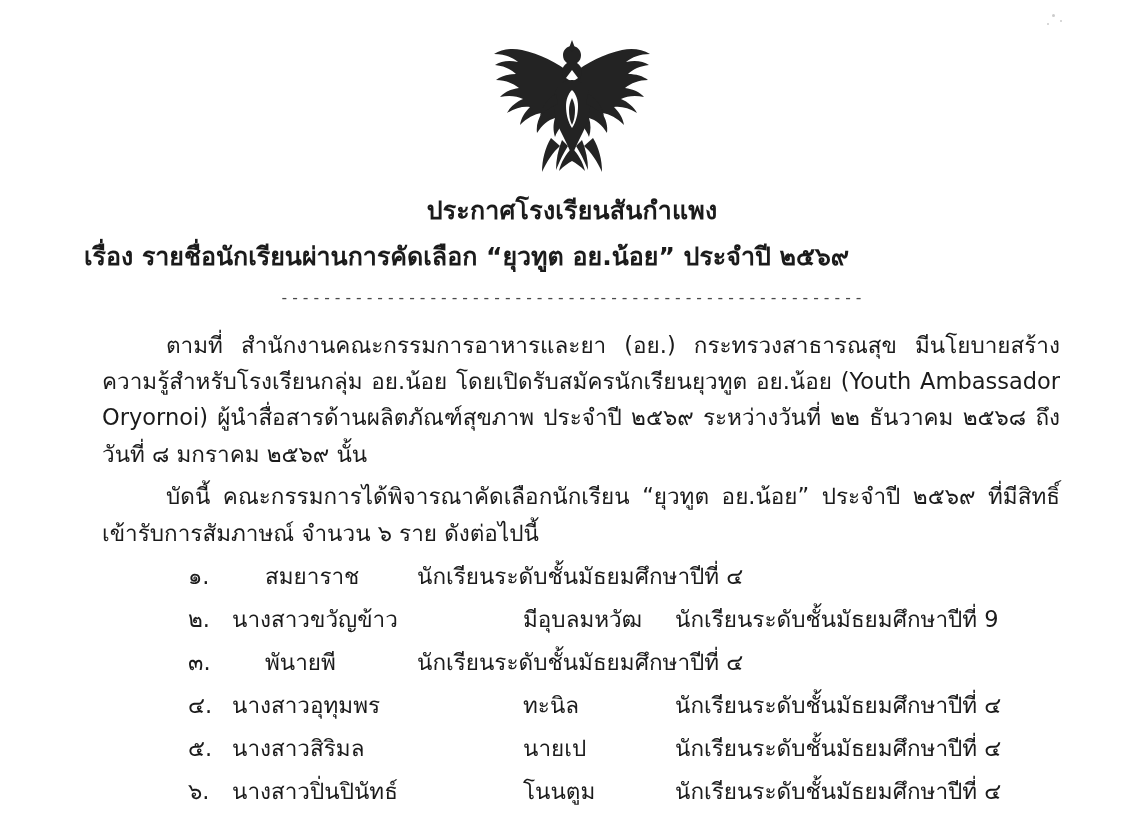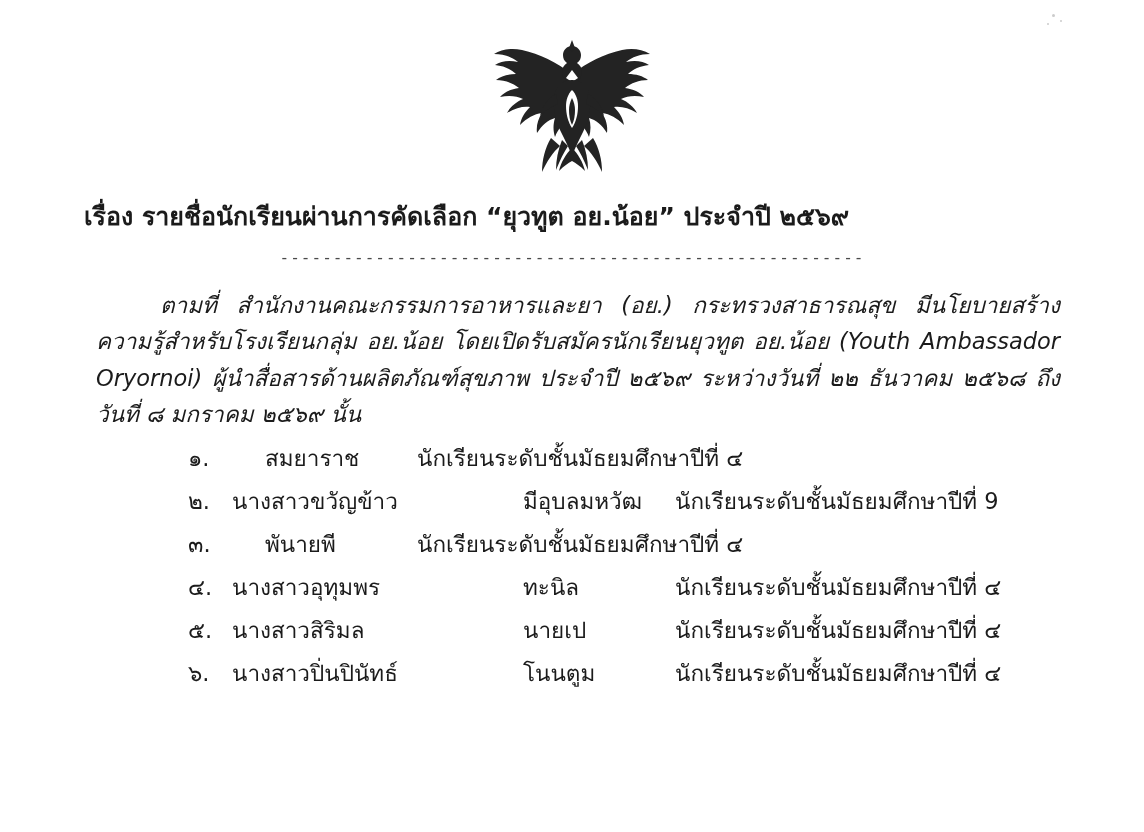--- a/index.html
+++ b/index.html
@@ -65,23 +65,22 @@
 
   
   .body-block {
     margin-top: 20px;
     font-size: 22.5px;
     line-height: 1.62;
     text-align: justify;
     text-justify: inter-word;
   }
   .para {
-    margin: 0 0 2px 12px;
+    margin: 0 0 2px 18px;
     text-indent: 64px;
-    font-style: italic;
   }
   .para.second {
     margin-top: 6px;
   }
 
   
   .name-list {
     margin-top: 14px;
     margin-left: 104px;
     font-size: 22.5px;
@@ -154,25 +153,27 @@
 
         <path d="M80 112 C76 122 74 132 74 142 C78 132 82 124 86 118 Z"></path>
         <path d="M100 112 C104 122 106 132 106 142 C102 132 98 124 94 118 Z"></path>
 
         <path d="M90 62 C86 66 84 72 84 78 C84 86 86 94 90 100 C94 94 96 86 96 78 C96 72 94 66 90 62 Z" fill="#ffffff"></path>
         <path d="M90 70 C88 74 87 78 87 82 C87 88 88 93 90 97 C92 93 93 88 93 82 C93 78 92 74 90 70 Z"></path>
       </g>
     </svg>
   </div>
 
+  <div class="doc-title">ประกาศโรงเรียนสันกำแพง</div>
   <div class="doc-subject">เรื่อง รายชื่อนักเรียนผ่านการคัดเลือก “ยุวทูต อย.น้อย” ประจำปี ๒๕๖๙</div>
   <div class="divider">-------------------------------------------------------</div>
 
   <div class="body-block">
     <p class="para">ตามที่ สำนักงานคณะกรรมการอาหารและยา (อย.) กระทรวงสาธารณสุข มีนโยบายสร้างความรู้สำหรับโรงเรียนกลุ่ม อย.น้อย โดยเปิดรับสมัครนักเรียนยุวทูต อย.น้อย (Youth Ambassador Oryornoi) ผู้นำสื่อสารด้านผลิตภัณฑ์สุขภาพ ประจำปี ๒๕๖๙ ระหว่างวันที่ ๒๒ ธันวาคม ๒๕๖๘ ถึงวันที่ ๘ มกราคม ๒๕๖๙ นั้น</p>
+    <p class="para second">บัดนี้ คณะกรรมการได้พิจารณาคัดเลือกนักเรียน “ยุวทูต อย.น้อย” ประจำปี ๒๕๖๙ ที่มีสิทธิ์เข้ารับการสัมภาษณ์ จำนวน ๖ ราย ดังต่อไปนี้</p>
   </div>
 
   <div class="name-list">
     <div class="name-row">
       <span class="col-num">๑.</span>
       <span class="col-surname">สมยาราช</span>
       <span class="col-level">นักเรียนระดับชั้นมัธยมศึกษาปีที่ ๔</span>
     </div>
     <div class="name-row">
       <span class="col-num">๒.</span>

